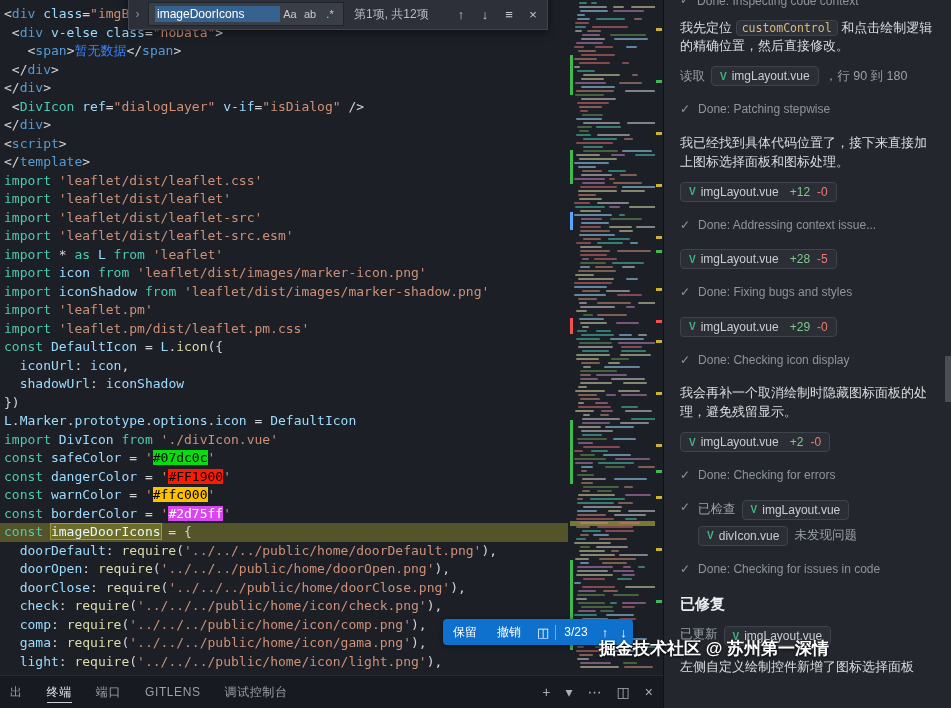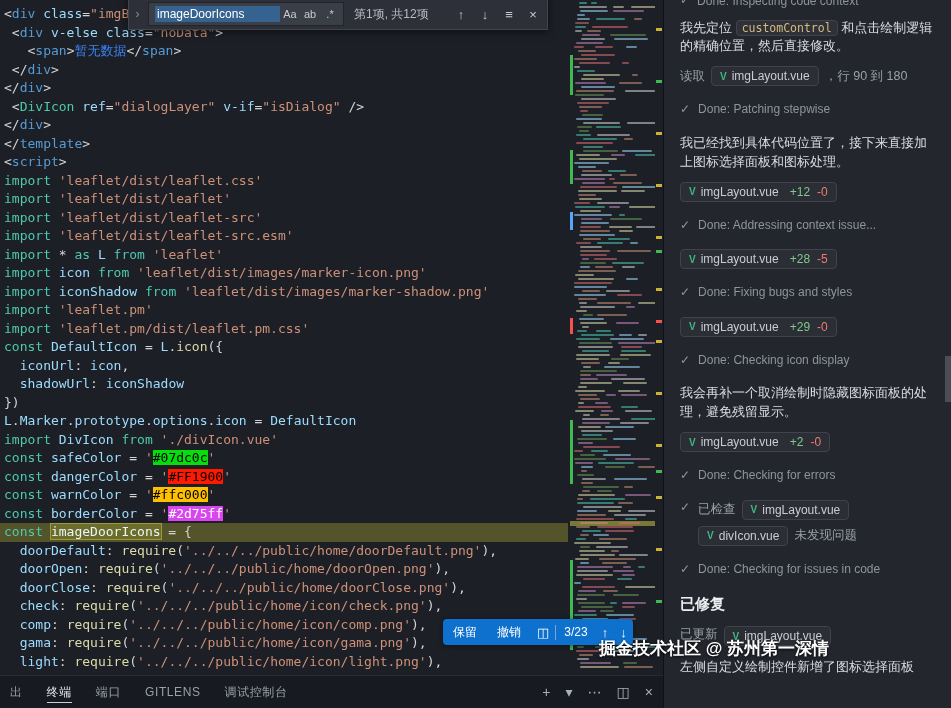--- a/index.html
+++ b/index.html
@@ -95,22 +95,22 @@
 
   <div class="editor">
     <div class="code">
         <div class="code-line"><span class="tk-p">&lt;</span><span class="tk-tag">div</span><span> </span><span class="tk-attr">class</span><span class="tk-p">=</span><span class="tk-str">"imgB</span></div>
         <div class="code-line"><span class="tk-p"> &lt;</span><span class="tk-tag">div</span><span> </span><span class="tk-attr">v-else</span><span> </span><span class="tk-attr">class</span><span class="tk-p">=</span><span class="tk-str">"noData"</span><span class="tk-p">&gt;</span></div>
         <div class="code-line"><span class="tk-p">   &lt;</span><span class="tk-tag">span</span><span class="tk-p">&gt;</span><span class="tk-txt">暂无数据</span><span class="tk-p">&lt;/</span><span class="tk-tag">span</span><span class="tk-p">&gt;</span></div>
         <div class="code-line"><span class="tk-p"> &lt;/</span><span class="tk-tag">div</span><span class="tk-p">&gt;</span></div>
         <div class="code-line"><span class="tk-p">&lt;/</span><span class="tk-tag">div</span><span class="tk-p">&gt;</span></div>
         <div class="code-line"><span class="tk-p"> &lt;</span><span class="tk-kw">DivIcon</span><span> </span><span class="tk-attr">ref</span><span class="tk-p">=</span><span class="tk-str">"dialogLayer"</span><span> </span><span class="tk-attr">v-if</span><span class="tk-p">=</span><span class="tk-str">"isDialog"</span><span class="tk-p"> /&gt;</span></div>
         <div class="code-line"><span class="tk-p">&lt;/</span><span class="tk-tag">div</span><span class="tk-p">&gt;</span></div>
+        <div class="code-line"><span class="tk-p">&lt;</span><span class="tk-tag">script</span><span class="tk-p">&gt;</span></div>
         <div class="code-line"><span class="tk-p">&lt;/</span><span class="tk-tag">template</span><span class="tk-p">&gt;</span></div>
-        <div class="code-line"><span class="tk-p">&lt;</span><span class="tk-tag">script</span><span class="tk-p">&gt;</span></div>
         <div class="code-line"><span class="tk-kw">import</span><span> </span><span class="tk-str">'leaflet/dist/leaflet.css'</span></div>
         <div class="code-line"><span class="tk-kw">import</span><span> </span><span class="tk-str">'leaflet/dist/leaflet'</span></div>
         <div class="code-line"><span class="tk-kw">import</span><span> </span><span class="tk-str">'leaflet/dist/leaflet-src'</span></div>
         <div class="code-line"><span class="tk-kw">import</span><span> </span><span class="tk-str">'leaflet/dist/leaflet-src.esm'</span></div>
         <div class="code-line"><span class="tk-kw">import</span><span class="tk-p"> * </span><span class="tk-kw">as</span><span> </span><span class="tk-var">L</span><span> </span><span class="tk-kw">from</span><span> </span><span class="tk-str">'leaflet'</span></div>
         <div class="code-line"><span class="tk-kw">import</span><span> </span><span class="tk-var">icon</span><span> </span><span class="tk-kw">from</span><span> </span><span class="tk-str">'leaflet/dist/images/marker-icon.png'</span></div>
         <div class="code-line"><span class="tk-kw">import</span><span> </span><span class="tk-var">iconShadow</span><span> </span><span class="tk-kw">from</span><span> </span><span class="tk-str">'leaflet/dist/images/marker-shadow.png'</span></div>
         <div class="code-line"><span class="tk-kw">import</span><span> </span><span class="tk-str">'leaflet.pm'</span></div>
         <div class="code-line"><span class="tk-kw">import</span><span> </span><span class="tk-str">'leaflet.pm/dist/leaflet.pm.css'</span></div>
         <div class="code-line"><span class="tk-kw">const</span><span> </span><span class="tk-var">DefaultIcon</span><span class="tk-p"> = </span><span class="tk-var">L</span><span class="tk-p">.</span><span class="tk-fn">icon</span><span class="tk-p">({</span></div>

